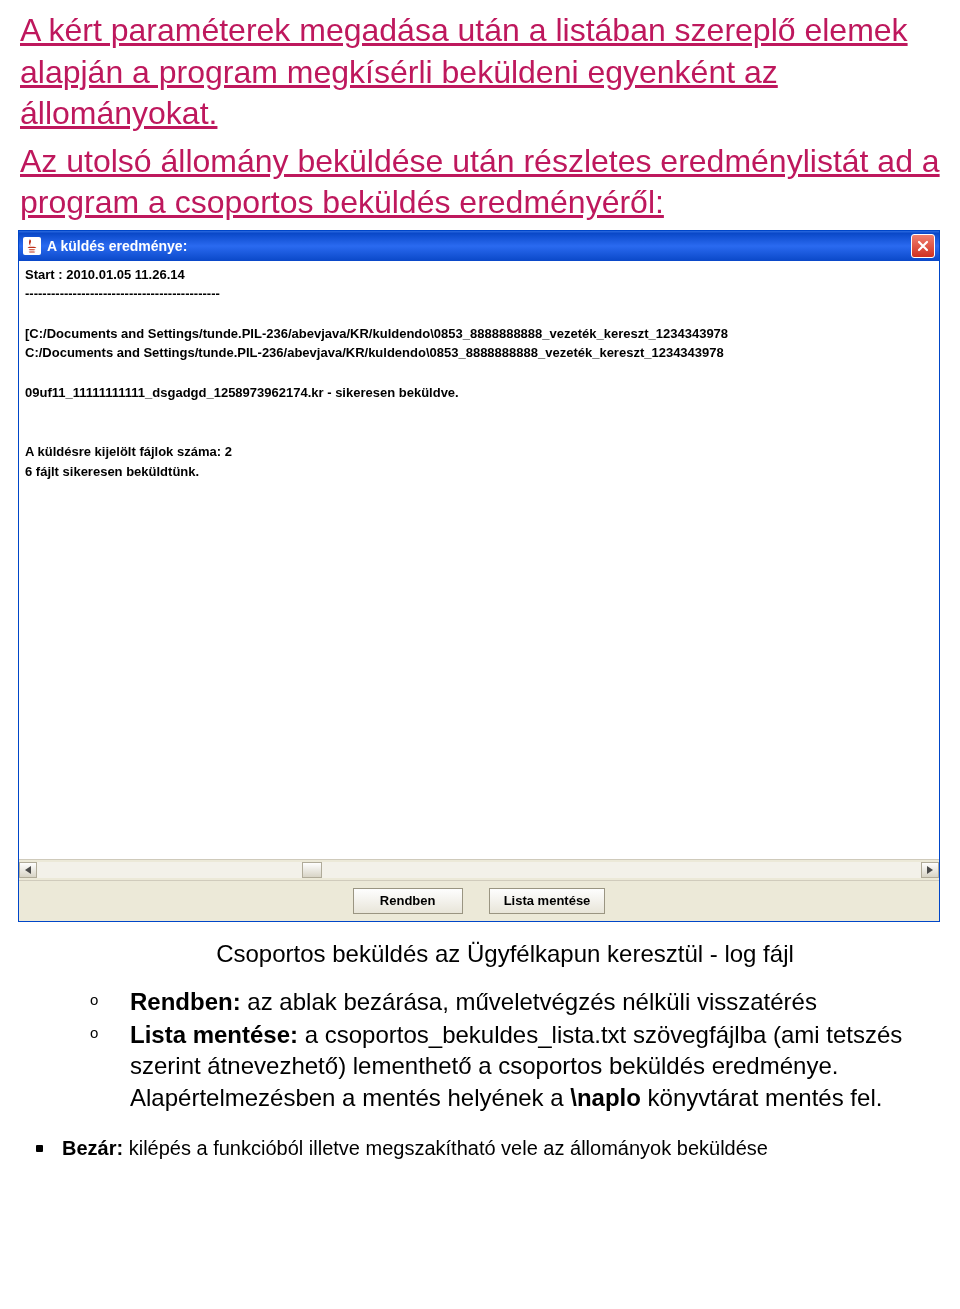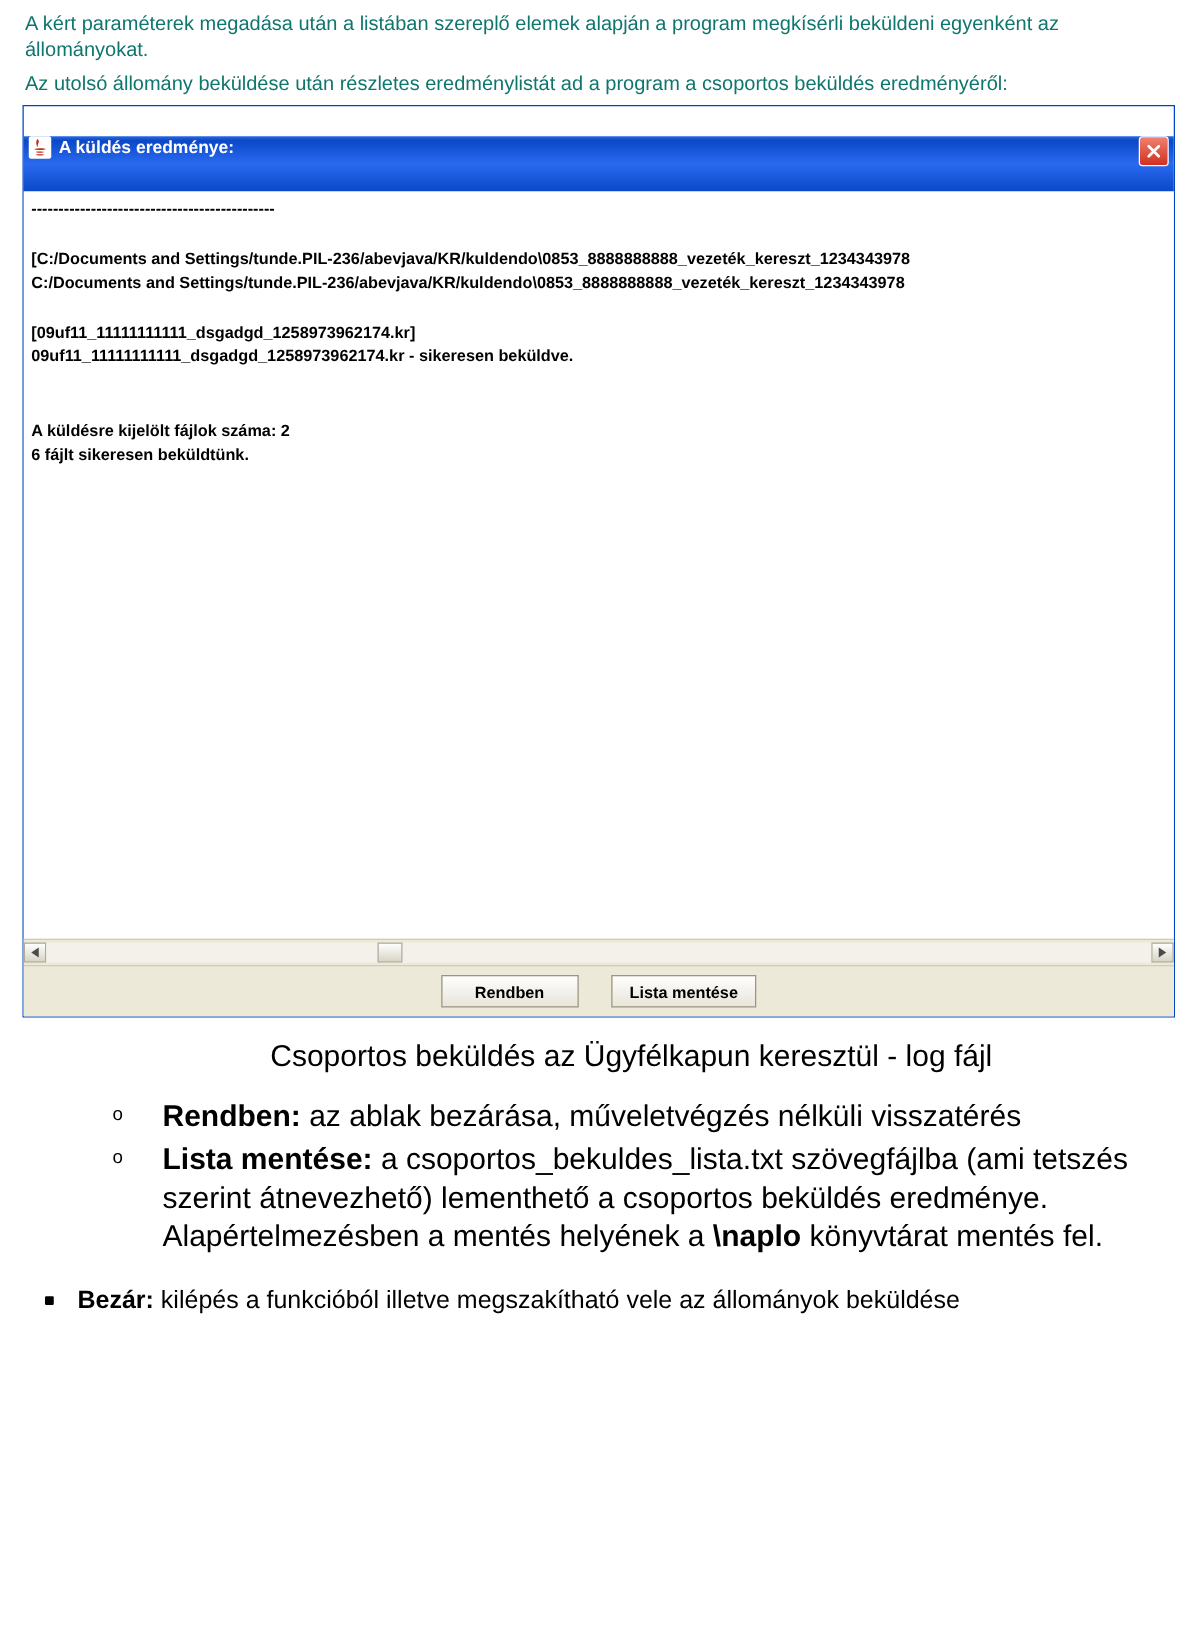--- a/index.html
+++ b/index.html
@@ -6,43 +6,44 @@
     margin: 0;
     padding: 0;
     font-family: Verdana, Arial, sans-serif;
     background: #ffffff;
     width: 960px;
   }
   .page {
     padding: 10px 20px 20px 20px;
   }
   .intro {
-    font-size: 16px;
+    font-size: 32px;
     line-height: 1.3;
     margin-bottom: 6px;
-    color: #0f766e;
+    color: #be185d;
+    text-decoration: underline;
   }
   .win-window {
     border: 1px solid #0046c8;
     width: 922px;
     margin-left: -2px;
     background: #fff;
     box-sizing: border-box;
   }
   .titlebar {
     background: linear-gradient(to bottom, #2a6ae0 0%, #0a48c8 8%, #2a6af0 50%, #0a48c8 100%);
-    height: 44px;
-    display: flex;
+    height: 30px;
+    display: flex;
+    align-items: center;
     color: #fff;
     font-family: Tahoma, Arial, sans-serif;
     font-size: 14px;
     font-weight: bold;
     padding: 0 4px;
     position: relative;
-    margin-top: 24px;
   }
   .titlebar .java-icon {
     width: 18px;
     height: 18px;
     background: #fff;
     border-radius: 2px;
     display: flex;
     align-items: center;
     justify-content: center;
     margin-right: 6px;
@@ -205,26 +206,26 @@
       <span class="title-text">A küldés eredménye:</span>
       <div class="close-btn">
         <svg viewBox="0 0 12 12">
             <path d="M2 2 L10 10 M10 2 L2 10" stroke="#fff" stroke-width="2.2" stroke-linecap="round"></path>
           </svg>
       </div>
     </div>
 
     <div class="win-body">
       <div class="log-area">
+        <div class="log-line">Start : 2010.01.05 11.26.14</div>
         <div class="log-line">---------------------------------------------</div>
         <div class="blank-line"></div>
         <div class="log-line">[C:/Documents and Settings/tunde.PIL-236/abevjava/KR/kuldendo\0853_8888888888_vezeték_kereszt_1234343978</div>
         <div class="log-line">C:/Documents and Settings/tunde.PIL-236/abevjava/KR/kuldendo\0853_8888888888_vezeték_kereszt_1234343978</div>
         <div class="blank-line"></div>
-        <div class="log-line">[09uf11_11111111111_dsgadgd_1258973962174.kr]</div>
         <div class="log-line">09uf11_11111111111_dsgadgd_1258973962174.kr  - sikeresen beküldve.</div>
         <div class="blank-line"></div>
         <div class="blank-line"></div>
         <div class="log-line">A küldésre kijelölt fájlok száma: 2</div>
         <div class="log-line">6 fájlt sikeresen beküldtünk.</div>
       </div>
 
       <div class="hscroll">
         <div class="arrow">
             <div class="tri tri-left"></div>

